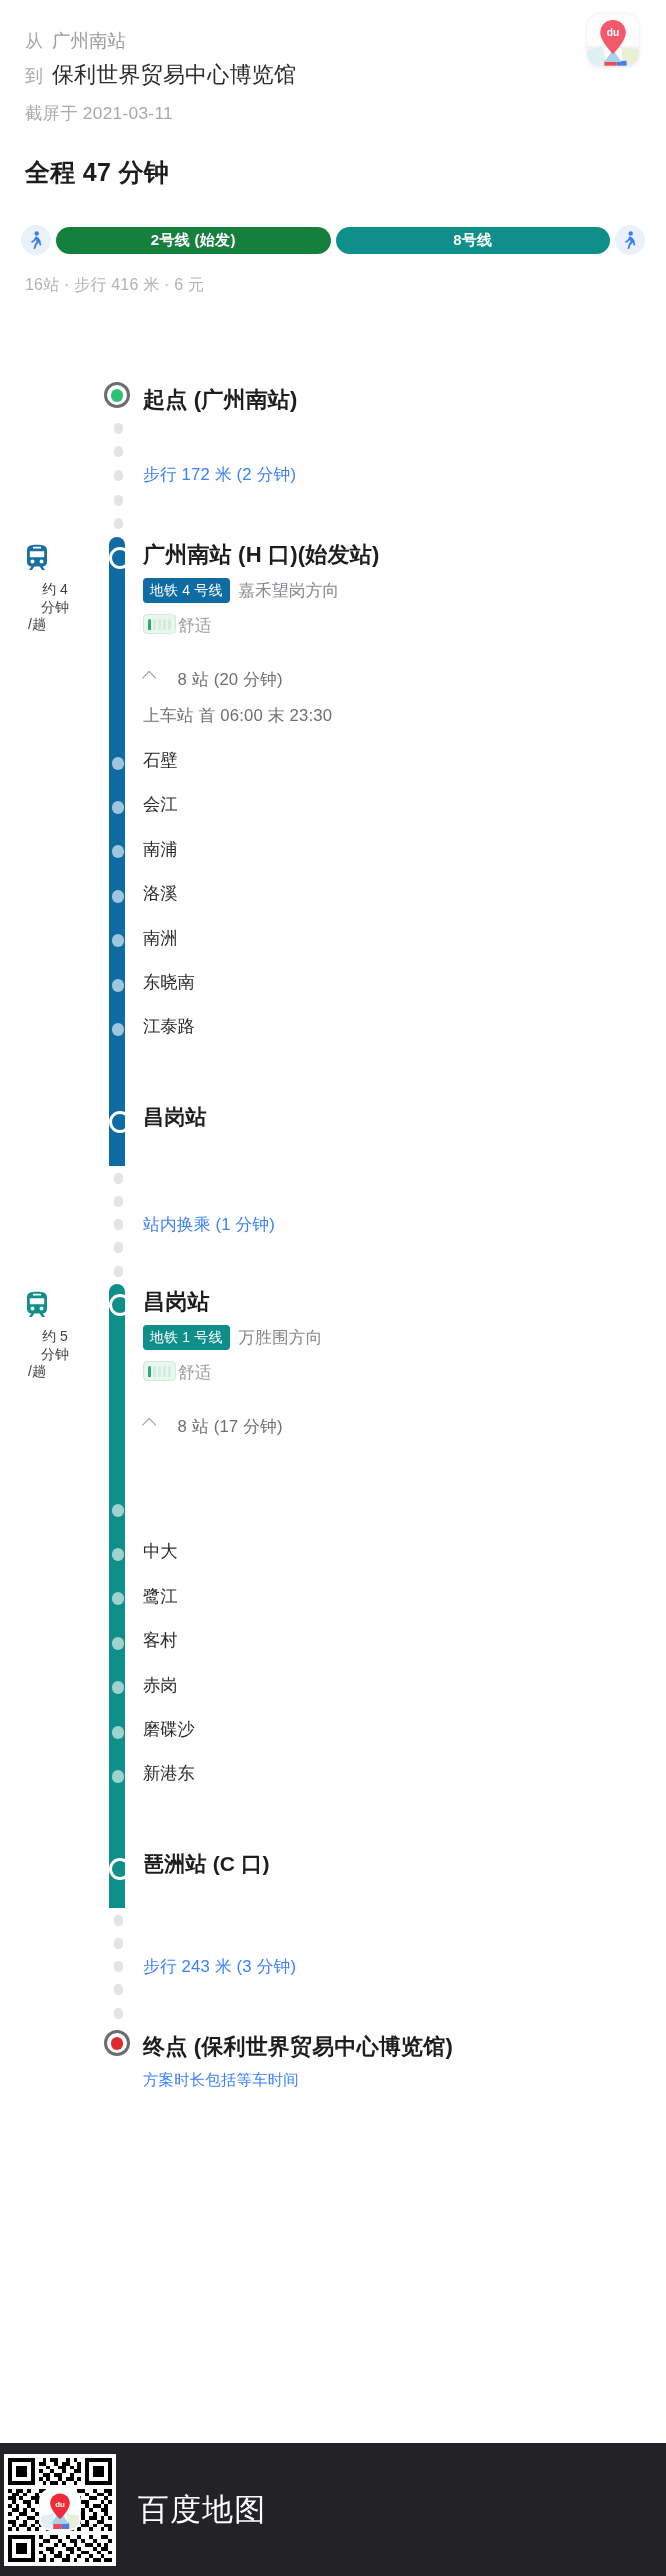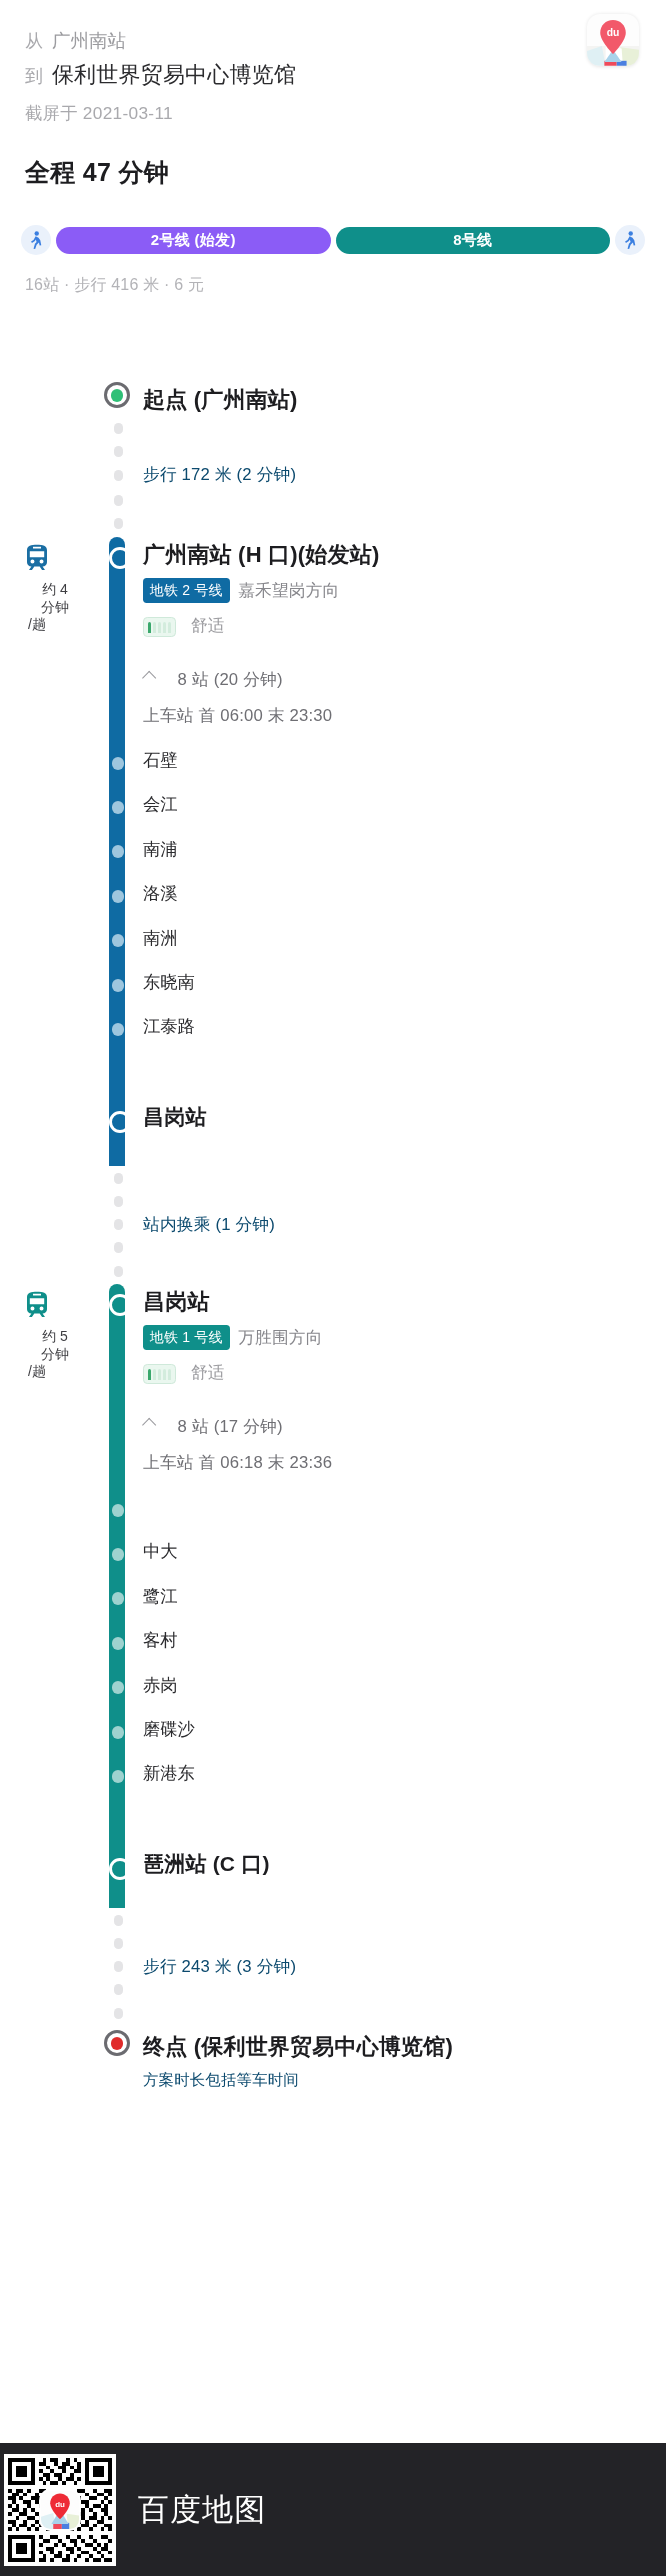--- a/index.html
+++ b/index.html
@@ -104,33 +104,33 @@
   .stop-dot {
     position:absolute; left:112px;
     width:12.3px; height:12.3px; border-radius:50%;
   }
 
   
   .content { position:absolute; left:143px; right:12.3px; }
 
   .title-lg { font-size:22px; font-weight:700; color:#1d1d20; letter-spacing:0.2px; }
   .title-md { font-size:21px; font-weight:700; color:#1d1d20; letter-spacing:0.2px; }
-  .muted { font-size:16.7px; color:#0c4a6e; letter-spacing:0.2px; }
+  .muted { font-size:16.7px; color:#3b82f6; letter-spacing:0.2px; }
   .muted-dark { font-size:16.7px; color:#6e6e73; letter-spacing:0.2px; }
   .station-name { font-size:17.3px; color:#2b2b2e; font-weight:400; }
 
   .badge-row { display:flex; align-items:center; gap:8.6px; margin-top:8.6px; }
   .line-badge {
     border-radius:3.7px; color:#fff; font-size:14px; font-weight:500;
     padding:3.1px 6.8px 3.7px 6.8px; letter-spacing:0.2px;
     display:inline-block;
   }
   .direction { font-size:16.7px; color:#87878c; letter-spacing:0.2px; }
 
-  .comfort-row { display:flex; align-items:flex-end; gap:15px; margin-top:11px; }
+  .comfort-row { display:flex; align-items:flex-start; gap:2px; margin-top:11px; }
   .comfort-badge {
     width:33px; height:20px; border-radius:4.3px;
     background:#eaf7ef; border:1.2px solid #cfe9da;
     display:flex; align-items:center; justify-content:space-evenly;
     padding:0 2.5px;
   }
   .cf-person { width:3.7px; height:11px; border-radius:1.9px 1.9px 0 0; }
   .comfort-label { font-size:16.7px; color:#9a9a9e; }
 
   .collapse-row { display:flex; gap:21px; }
@@ -190,21 +190,21 @@
 
 <div class="total-time">全程 47 分钟</div>
 
 <div class="pill-row">
   <div class="walk-bubble">
     <svg width="17.3" height="18.5" viewBox="0 0 24 26">
       <circle cx="13.5" cy="3.4" r="3.1" fill="#3b7fe0"></circle>
       <path d="M12 7.5 L9 12.5 L5.6 14.8 L6.8 16.8 L11 14 L12.2 11.8 L13.3 15.4 L11 18 L9 24.8 L11.3 25.4 L13.4 19.4 L16.6 16.2 L17.6 20.4 L19.9 19.9 L18.5 13 L16 9.4 Z" fill="#3b7fe0"></path>
     </svg>
   </div>
-  <div class="pill pill-a" style="background:#8b5cf6;">2号线 (始发)</div>
+  <div class="pill pill-a" style="background:#15803d;">2号线 (始发)</div>
   <div class="pill pill-b" style="background:#0f8f8a;">8号线</div>
   <div class="walk-bubble">
     <svg width="17.3" height="18.5" viewBox="0 0 24 26">
       <circle cx="13.5" cy="3.4" r="3.1" fill="#3b7fe0"></circle>
       <path d="M12 7.5 L9 12.5 L5.6 14.8 L6.8 16.8 L11 14 L12.2 11.8 L13.3 15.4 L11 18 L9 24.8 L11.3 25.4 L13.4 19.4 L16.6 16.2 L17.6 20.4 L19.9 19.9 L18.5 13 L16 9.4 Z" fill="#3b7fe0"></path>
     </svg>
   </div>
 </div>
 
 <div class="sub-summary">16站 · 步行 416 米 · 6 元</div>
@@ -245,21 +245,21 @@
       <div>/趟</div>
     </div>
 
     <div class="node" style="top:10px;">
       <div class="node-ring" style="border-color:#ffffff;"></div>
     </div>
 
     <div class="content" style="top:2.5px;">
       <div class="title-lg">广州南站 (H 口)(始发站)</div>
       <div class="badge-row">
-        <span class="line-badge" style="background:#0f6ba3;">地铁 2 号线</span>
+        <span class="line-badge" style="background:#0f6ba3;">地铁 4 号线</span>
         <span class="direction">嘉禾望岗方向</span>
       </div>
       <div class="comfort-row">
         <span class="comfort-badge">
           <i class="cf-person" style="background:#3aa86c;"></i>
           <i class="cf-person" style="background:#d3ecdd;"></i>
           <i class="cf-person" style="background:#d3ecdd;"></i>
           <i class="cf-person" style="background:#d3ecdd;"></i>
           <i class="cf-person" style="background:#d3ecdd;"></i>
         </span>
@@ -360,21 +360,20 @@
         </span>
         <span class="comfort-label">舒适</span>
       </div>
     </div>
 
     <div class="content" style="top:131px;">
       <div class="collapse-row">
         <span class="chev"></span>
         <span class="muted-dark">8 站 (17 分钟)</span>
       </div>
-      <div class="muted-dark" style="margin-top:12.3px;">上车站 首 06:18 末 23:36</div>
     </div>
 
     <div class="stop-dot" style="top:220px; background:#9ed2cf;"></div>
 
     <div class="stop-dot" style="top:264px; background:#9ed2cf;"></div>
     <div class="content" style="top:255px;">
         <div class="station-name">中大</div>
       </div>
 
     <div class="stop-dot" style="top:308px; background:#9ed2cf;"></div>

